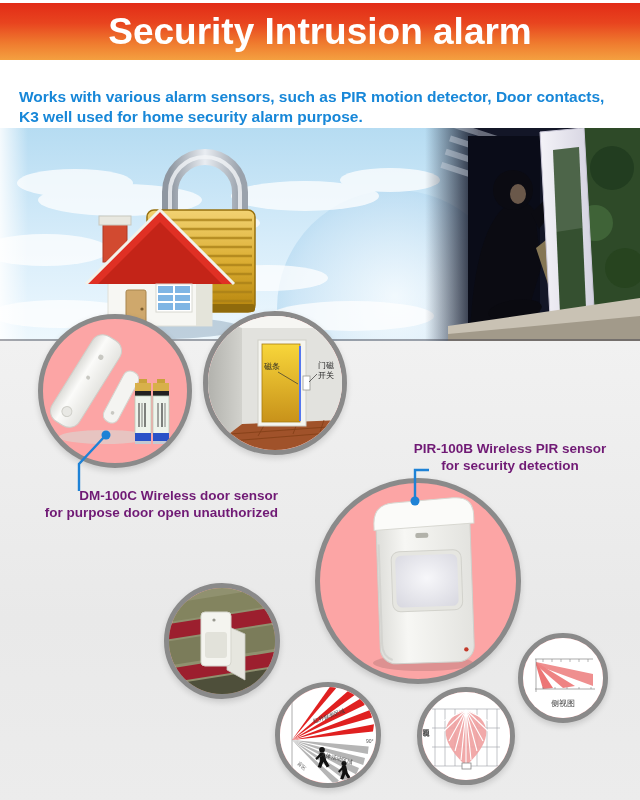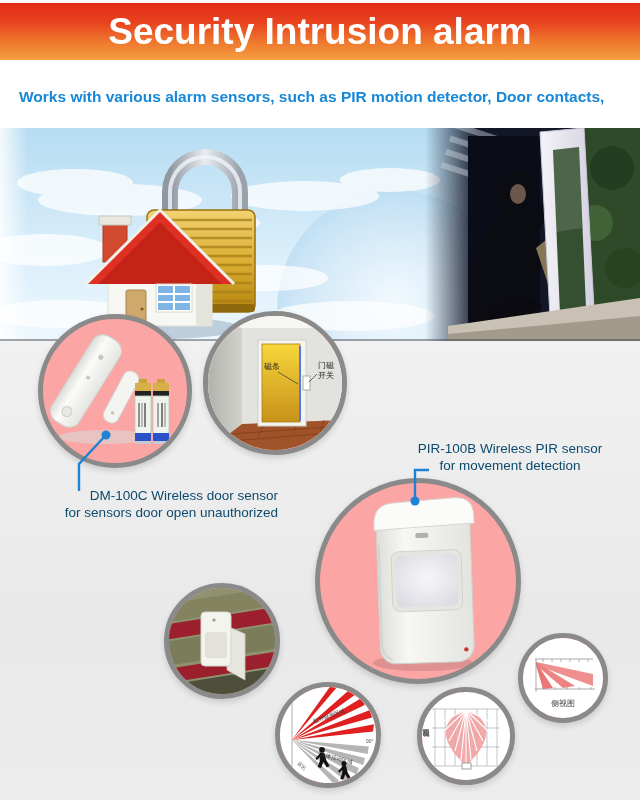--- a/index.html
+++ b/index.html
@@ -38,21 +38,21 @@
   .circle svg{display:block;width:100%;height:100%;}
   .c1{left:38px;top:311px;width:154px;height:154px;}
   .c2{left:203px;top:308px;width:144px;height:144px;}
   .c3{left:315px;top:475px;width:206px;height:206px;}
   .c4{left:164px;top:580px;width:116px;height:116px;}
   .c5{left:275px;top:679px;width:106px;height:106px;}
   .c6{left:417px;top:684px;width:98px;height:98px;}
   .c7{left:518px;top:630px;width:90px;height:90px;}
   
   .product-label{
-    position:absolute;color:#0c4a6e;font-weight:normal;font-size:13.5px;
+    position:absolute;color:#701a75;font-weight:bold;font-size:13.5px;
     text-align:center;line-height:17px;z-index:30;
   }
   .dm-label{left:2px;top:484px;width:276px;text-align:right;}
   .pir-label{left:395px;top:437px;width:230px;}
   
   .overlay{
     position:absolute;left:0;top:0;width:640px;height:800px;
     z-index:25;pointer-events:none;
   }
   .cjk{font-family:"Liberation Sans",sans-serif;}
@@ -61,20 +61,21 @@
 <body>
 
 <div class="page">
 
   <div class="header">
     <span class="title">Security Intrusion alarm</span>
   </div>
 
   <div class="intro">
     <div>Works with various alarm sensors, such as PIR motion detector, Door contacts,</div>
+    <div>K3 well used for home security alarm purpose.</div>
   </div>
 
   <div class="banner">
     <svg viewBox="0 0 640 213">
       <defs>
         <linearGradient id="sky" x1="0" y1="0" x2="0" y2="1">
           <stop offset="0" stop-color="#b6dcf2"></stop>
             <stop offset="0.55" stop-color="#d8edfa"></stop>
             <stop offset="1" stop-color="#eef8fe"></stop>
         </linearGradient>
@@ -424,25 +425,25 @@
           <line x1="56" y1="49" x2="56" y2="51"></line>
         <line x1="68" y1="49" x2="68" y2="51"></line>
       </g>
       <line x1="13" y1="21" x2="13" y2="54" stroke="#888" stroke-width="0.7"></line>
       <text class="cjk" x="40" y="68" font-size="8" fill="#444" text-anchor="middle">侧视图</text>
     </svg>
   </div>
 
   <div class="product-label dm-label">
     <div>DM-100C Wireless door sensor</div>
-    <div>for sensors door open unauthorized</div>
+    <div>for purpose door open unauthorized</div>
   </div>
   <div class="product-label pir-label">
     <div>PIR-100B Wireless PIR sensor</div>
-    <div>for movement detection</div>
+    <div>for security detection</div>
   </div>
 
   <svg class="overlay" viewBox="0 0 640 800">
     <g stroke="#1e82d6" stroke-width="2.4" fill="none">
       <polyline points="106,432 79,461 79,488"></polyline>
     </g>
     <circle cx="106" cy="432" r="4.5" fill="#1e82d6"></circle>
     <g stroke="#1e82d6" stroke-width="2.4" fill="none">
       <polyline points="429,467 415,467 415,497"></polyline>
     </g>

